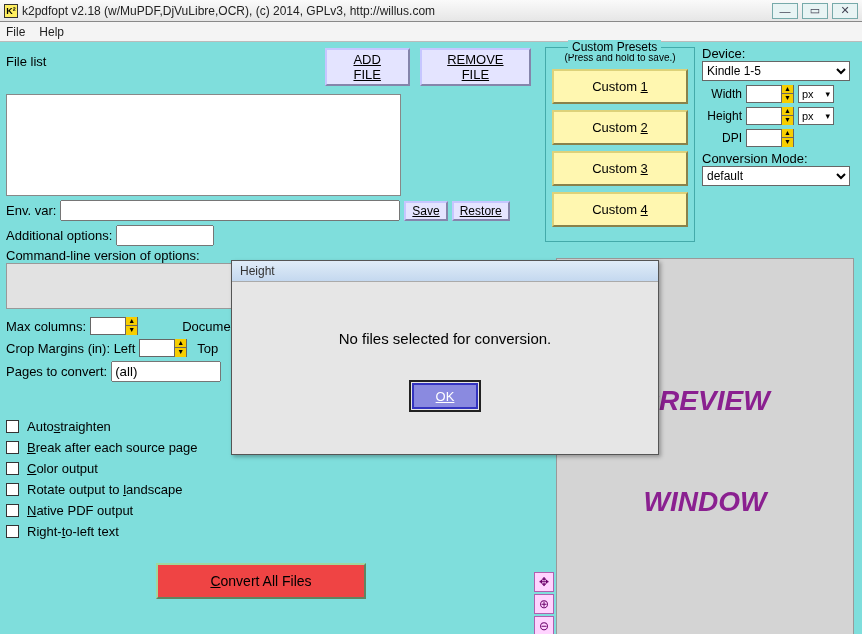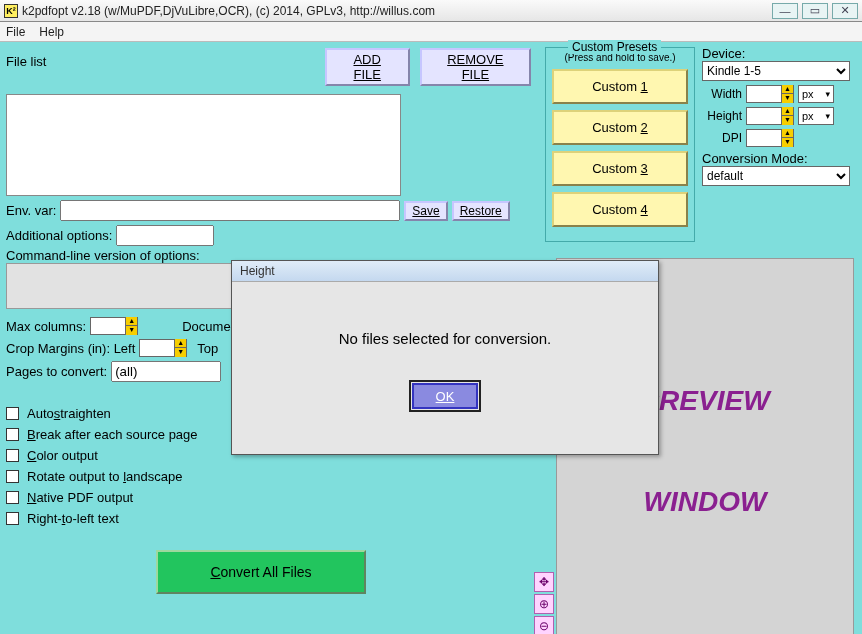--- a/index.html
+++ b/index.html
@@ -84,35 +84,35 @@
 .spinner .spins {
   width:12px; display:flex; flex-direction:column;
   background:#f7ce00;
 }
 .spinner .spins div {
   height:9px; font-size:7px; line-height:7px;
   text-align:center; cursor:pointer;
   border-left:1px solid #666;
 }
 .spinner .spins div:first-child { border-bottom:1px solid #666; }
-.checks { display:flex; gap:60px; margin-top:18px; }
+.checks { display:flex; gap:60px; margin-top:31px; }
 .checks ul { list-style:none; padding:0; margin:0; }
 .checks li { display:flex; align-items:center; gap:8px; margin:6px 0; font-size:13px; }
 .cb {
   width:13px; height:13px; border:1px solid #333; background:#fff;
   display:inline-flex; align-items:center; justify-content:center;
   font-size:11px; color:#070;
 }
 .cb.checked::after { content:"✓"; color:#0a0; font-weight:bold; }
 .cb.yellow { background:#ffef70; }
 u { text-decoration:underline; }
 .convertall {
   margin: 18px 0 0 150px;
-  width:210px; height:44px;
-  background:#22c55e; border:2px outset #9ed89e;
+  width:210px; height:36px;
+  background:#ef4444; border:2px outset #9ed89e;
   font-size:14px;
 }
 
 .presets {
   position:absolute; left:543px; top:5px;
   width:150px; border:1px solid #4aa; padding:18px 6px 8px;
 }
 .presets-title {
   position:absolute; top:-8px; left:22px;
   background:#7fdedc; padding:0 4px; font-size:12px;

